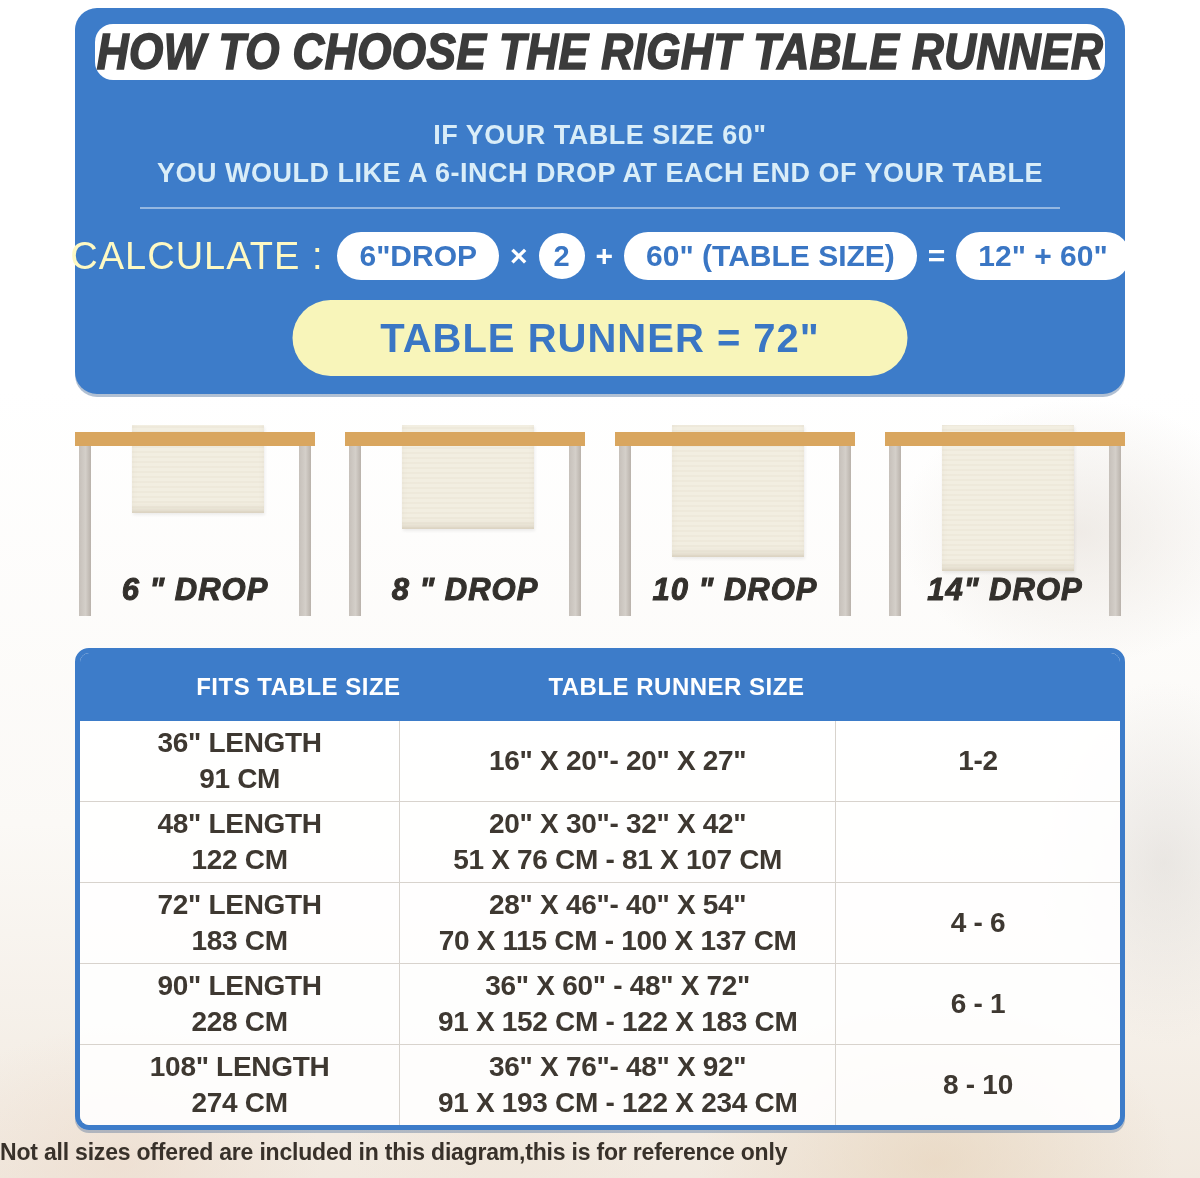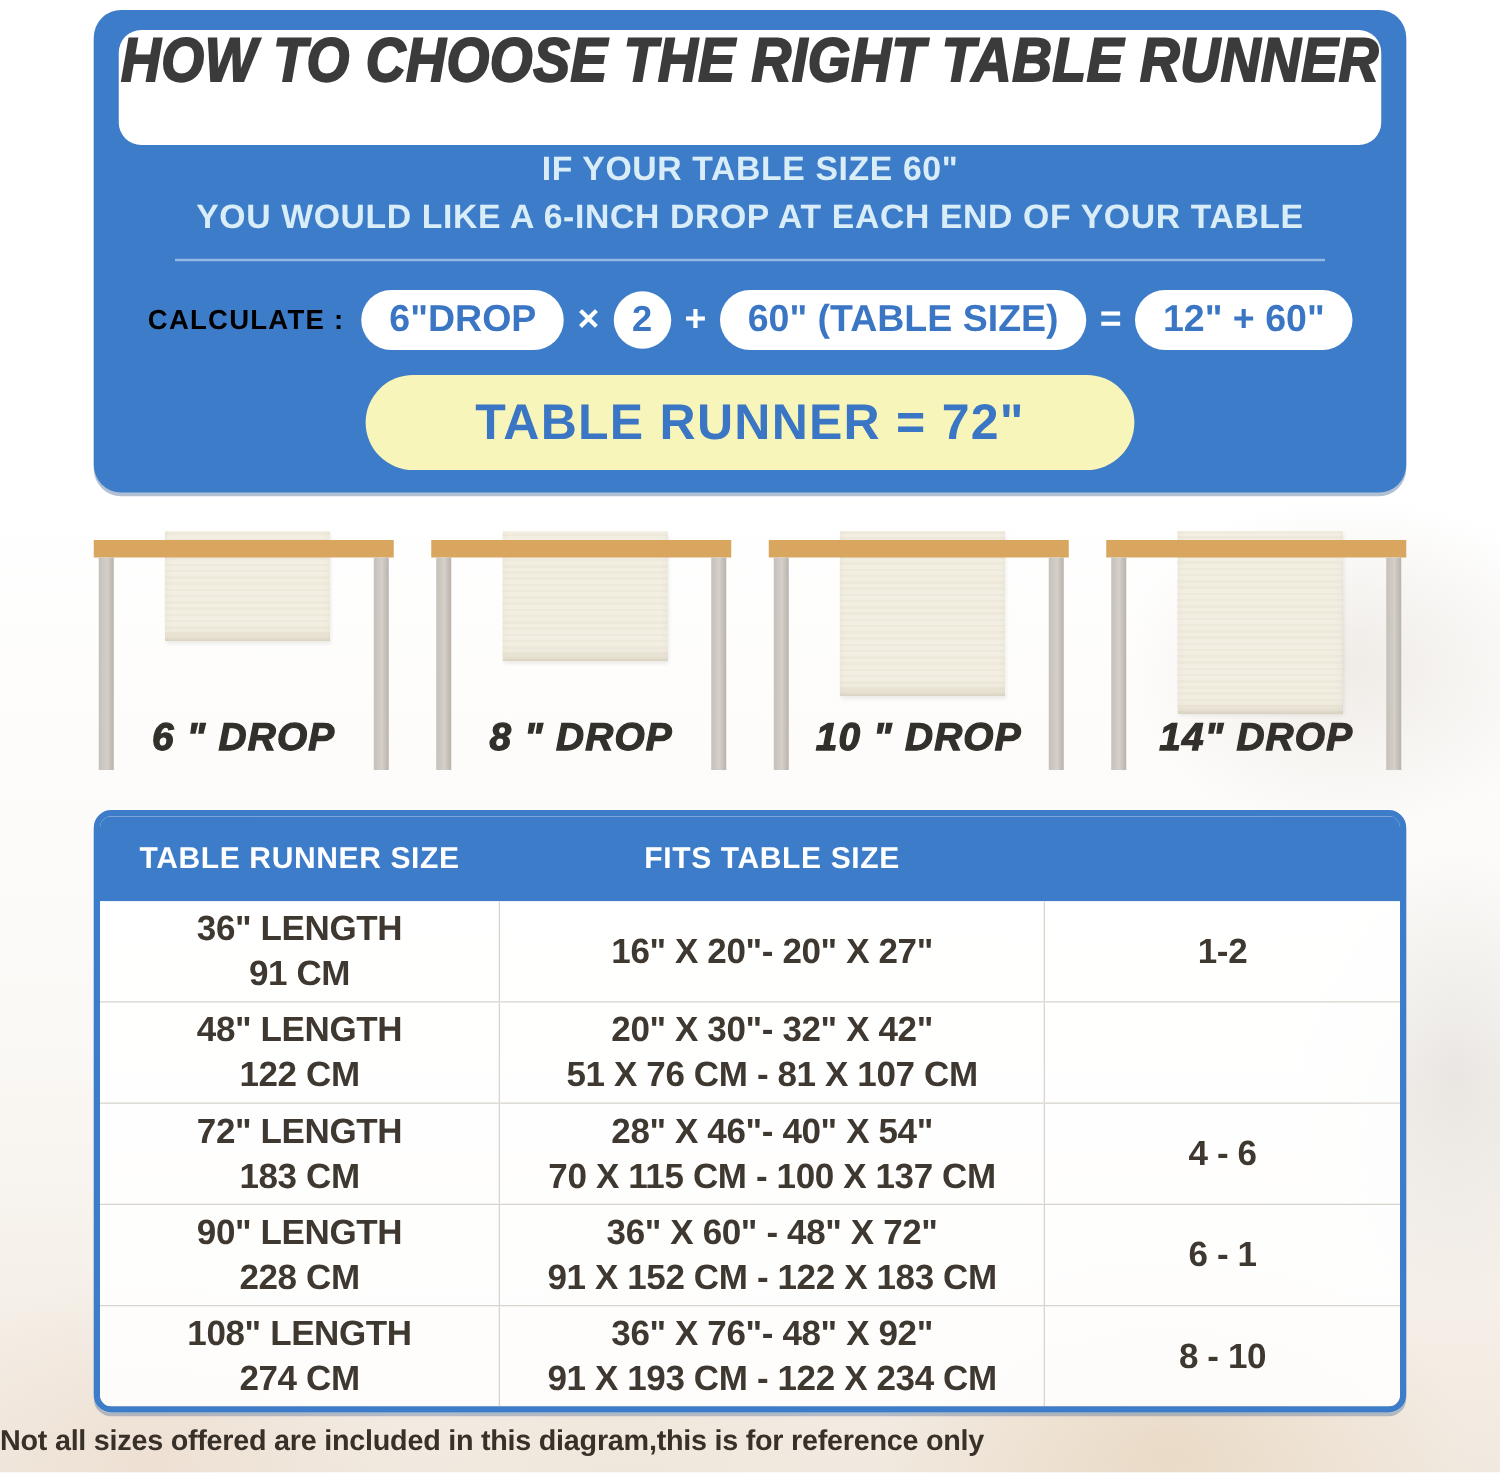--- a/index.html
+++ b/index.html
@@ -35,23 +35,23 @@
       linear-gradient(#ffffff 0%, #fbf9f6 55%, #f1e9df 100%);
   }
   
   .panel{
     position:absolute;left:75px;top:8px;width:1050px;height:386px;
     background:var(--panel-blue);
     border-radius:22px;
     box-shadow:0 3px 0 rgba(31,74,130,.35);
   }
   .title-band{
-    position:absolute;left:20px;right:20px;top:16px;height:92px;
+    position:absolute;left:20px;right:20px;top:16px;height:56px;
     background:#ffffff;border-radius:18px;
-    display:flex;align-items:flex-start;justify-content:center;
+    display:flex;align-items:center;justify-content:center;
   }
   .page-title{
     font-size:44px;font-weight:bold;font-style:italic;
     color:var(--title-color);
     letter-spacing:.5px;white-space:nowrap;
     transform:scaleY(1.12);
     -webkit-text-stroke:1.5px currentColor;
   }
   .subtitle{
     position:absolute;left:0;width:100%;text-align:center;
@@ -62,21 +62,21 @@
   .subtitle.line2{top:150px;}
   .header-divider{
     position:absolute;top:199px;left:65px;right:65px;
     border-top:2px solid rgba(255,255,255,.45);
   }
   .calc-row{
     position:absolute;top:224px;left:10px;right:10px;
     display:flex;align-items:center;justify-content:center;gap:11px;
   }
   .calc-label{
-    color:#000000;font-size:22px;font-weight:bold;letter-spacing:1px;
+    color:#fef9c3;font-size:38px;font-weight:normal;letter-spacing:1px;
     margin-right:3px;white-space:nowrap;
   }
   .pill{
     background:#ffffff;color:var(--accent-blue);
     font-size:30px;font-weight:bold;
     padding:7px 22px;border-radius:28px;white-space:nowrap;
   }
   .circle-badge{
     background:#ffffff;color:var(--accent-blue);
     width:46px;height:46px;border-radius:50%;
@@ -209,22 +209,22 @@
     <div class="runner" style="height: 146px;"></div>
     <div class="tabletop"></div>
     <div class="leg l"></div>
     <div class="leg r"></div>
     <div class="drop-label">14" DROP</div>
   </div>
 </div>
 
 <div class="size-table">
   <div class="thead">
+    <div class="th col2">FITS TABLE SIZE</div>
     <div class="th col1">TABLE RUNNER SIZE</div>
-    <div class="th col2">FITS TABLE SIZE</div>
   </div>
   <div class="tbody">
 
     <div class="t-row">
       <div class="td col1">
         <span>36" LENGTH</span>
         <span>91 CM</span>
       </div>
       <div class="td col2">
         <span>16" X 20"- 20" X 27"</span>

